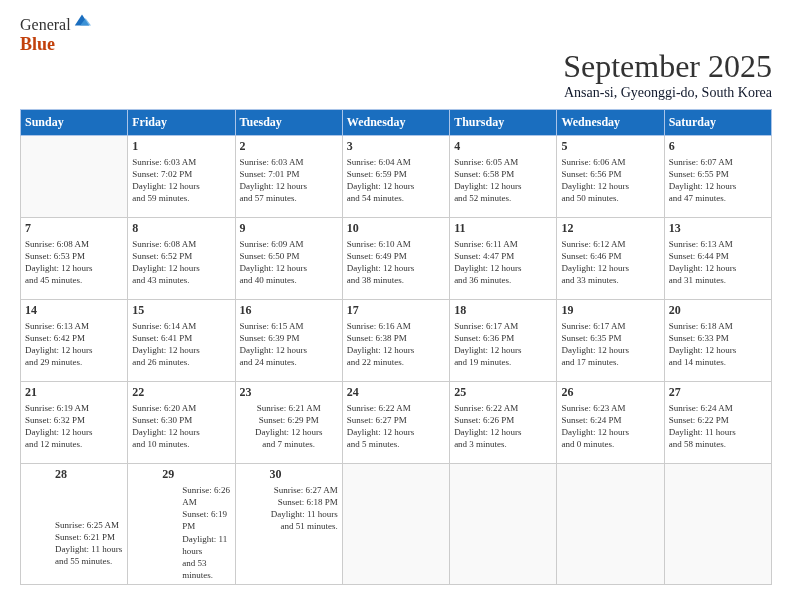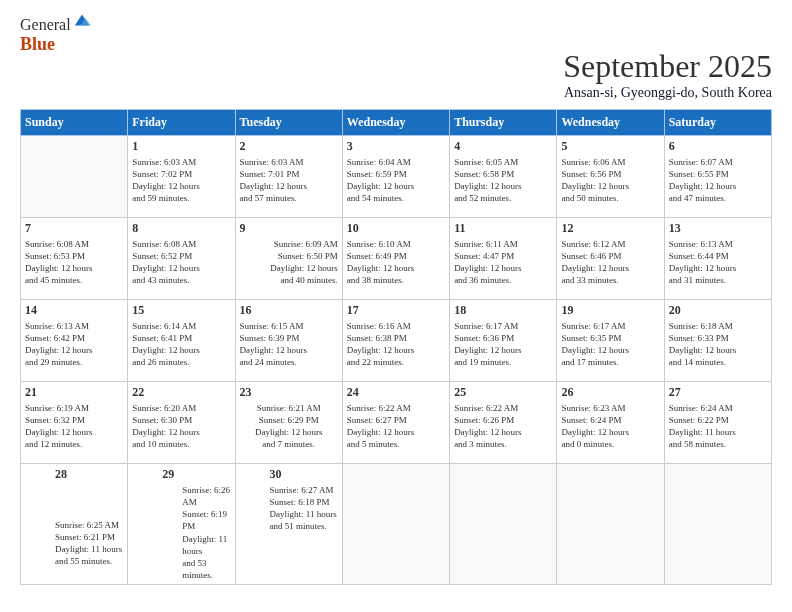--- a/index.html
+++ b/index.html
@@ -179,21 +179,21 @@
           </td>
           <td>
             <span class="day-number">8</span>
             <div class="cell-info" style="white-space: pre-line;">Sunrise: 6:08 AM
 Sunset: 6:52 PM
 Daylight: 12 hours
 and 43 minutes.</div>
           </td>
           <td>
             <span class="day-number">9</span>
-            <div class="cell-info" style="white-space: pre-line; text-align: right;">Sunrise: 6:09 AM
+            <div class="cell-info" style="white-space: pre-line;">Sunrise: 6:09 AM
 Sunset: 6:50 PM
 Daylight: 12 hours
 and 40 minutes.</div>
           </td>
           <td>
             <span class="day-number">10</span>
             <div class="cell-info" style="white-space: pre-line;">Sunrise: 6:10 AM
 Sunset: 6:49 PM
 Daylight: 12 hours
 and 38 minutes.</div>
@@ -332,21 +332,21 @@
           </td>
           <td>
             <span class="day-number">29</span>
             <div class="cell-info" style="white-space: pre-line; margin-left: 20px;">Sunrise: 6:26 AM
 Sunset: 6:19 PM
 Daylight: 11 hours
 and 53 minutes.</div>
           </td>
           <td>
             <span class="day-number">30</span>
-            <div class="cell-info" style="white-space: pre-line;">Sunrise: 6:27 AM
+            <div class="cell-info" style="white-space: pre-line; text-align: right;">Sunrise: 6:27 AM
 Sunset: 6:18 PM
 Daylight: 11 hours
 and 51 minutes.</div>
           </td>
           <td class="empty-cell"></td>
           <td class="empty-cell"></td>
           <td class="empty-cell"></td>
           <td class="empty-cell"></td>
         </tr>
       </tbody>

